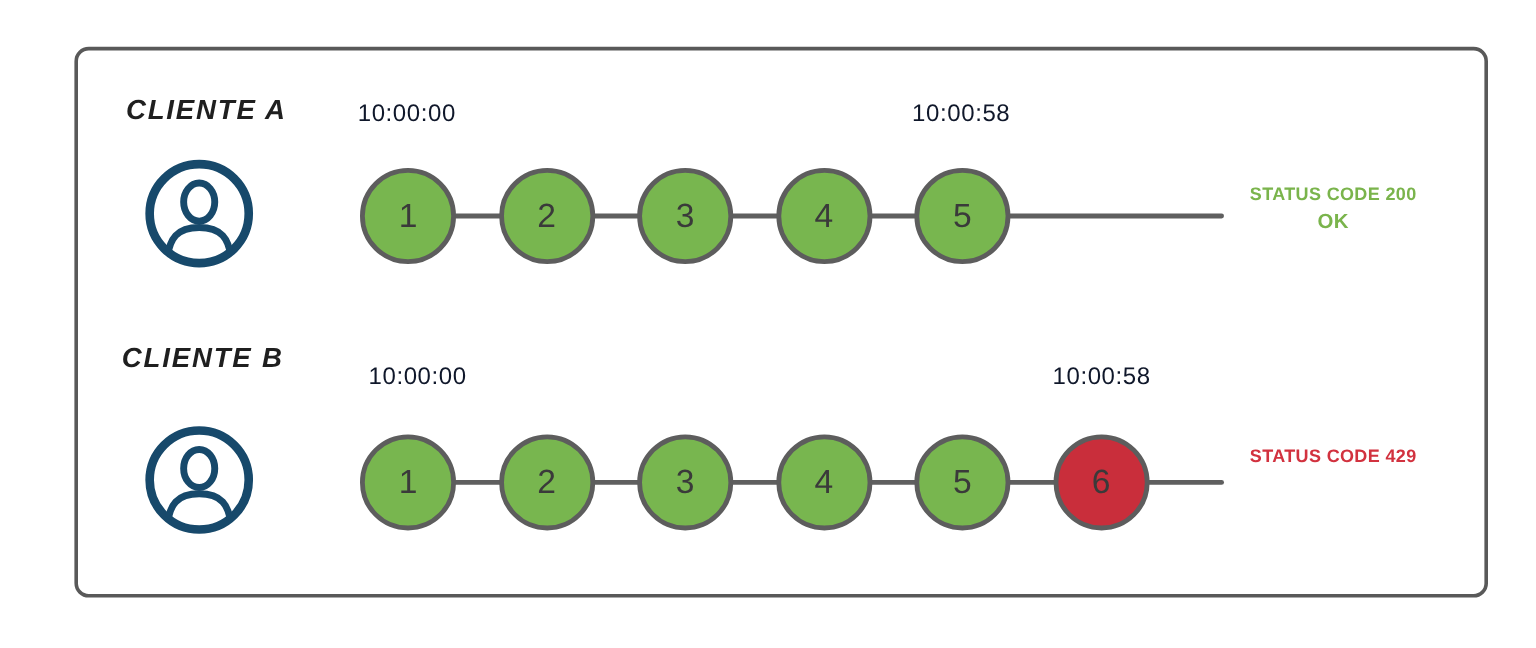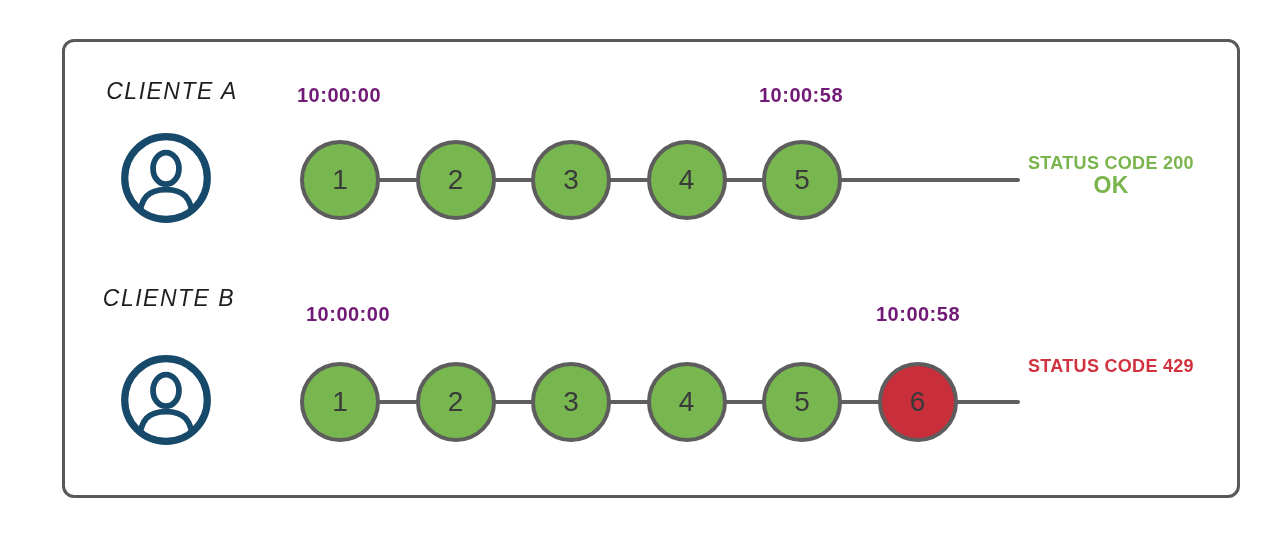--- a/index.html
+++ b/index.html
@@ -4,31 +4,31 @@
 <style>
   html,body{margin:0;padding:0;background:#ffffff;}
   body{width:1280px;height:540px;font-family:"Liberation Sans",sans-serif;}
   .canvas{position:relative;width:1280px;height:540px;background:#ffffff;overflow:hidden;}
   .frame{
     position:absolute;left:62px;top:39px;width:1178px;height:459px;
     border:3px solid #595959;border-radius:12px;background:#ffffff;box-sizing:border-box;
   }
   .client-label{
     position:absolute;transform:translateX(-50%);
-    font-size:23px;font-weight:400;font-style:italic;letter-spacing:1.5px;
+    font-size:23px;font-weight:700;font-style:italic;letter-spacing:1.5px;
     color:#1f1f1f;white-space:nowrap;
   }
   .row0 .client-label{left:172px;top:78px;}
   .row1 .client-label{left:169px;top:285px;}
   .user-icon{position:absolute;width:96px;height:96px;color:var(--icon-navy,#17496b);}
   .row0 .user-icon{left:118px;top:130px;}
   .row1 .user-icon{left:118px;top:352px;}
   .timestamp{
     position:absolute;transform:translateX(-50%);
-    font-size:20px;font-weight:700;letter-spacing:.5px;color:#701a75;white-space:nowrap;
+    font-size:20px;font-weight:400;letter-spacing:.5px;color:#0f172a;white-space:nowrap;
   }
   .row0 .timestamp.start{left:339px;top:84px;}
   .row0 .timestamp.end{left:801px;top:84px;}
   .row1 .timestamp.start{left:348px;top:303px;}
   .row1 .timestamp.end{left:918px;top:303px;}
   .track{
     position:absolute;height:4px;background:var(--line-gray,#5f5f5f);
     left:340px;width:680px;border-radius:2px;
   }
   .row0 .track{top:178px;}
@@ -42,23 +42,23 @@
     display:flex;align-items:center;justify-content:center;
     font-size:28px;color:#3a3a3a;
   }
   .node.ok{background:var(--success,#78b64f);}
   .node.blocked{background:var(--error,#c92e3b);}
   .status{
     position:absolute;left:1025px;width:172px;text-align:center;
     font-weight:700;letter-spacing:.3px;line-height:22px;
   }
   .row0 .status{top:152px;}
-  .row1 .status{top:355px;}
-  .status .line1{font-size:18px;white-space:nowrap;}
-  .status .line2{font-size:23px;white-space:nowrap;}
+  .row1 .status{top:370px;}
+  .status .line1{font-size:15px;white-space:nowrap;}
+  .status .line2{font-size:17px;white-space:nowrap;}
   .status.type-success{color:var(--success-text,#7ab44c);}
   .status.type-error{color:var(--error-text,#d2323f);}
 </style>
 </head>
 <body>
 
 <div class="canvas">
   <div class="frame"></div>
 
   <section class="row row0">

